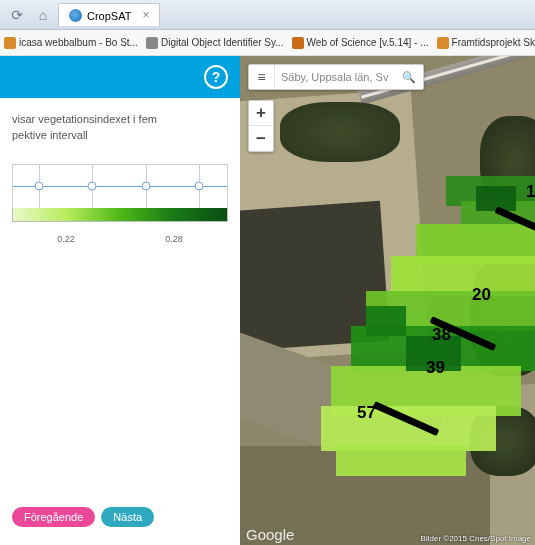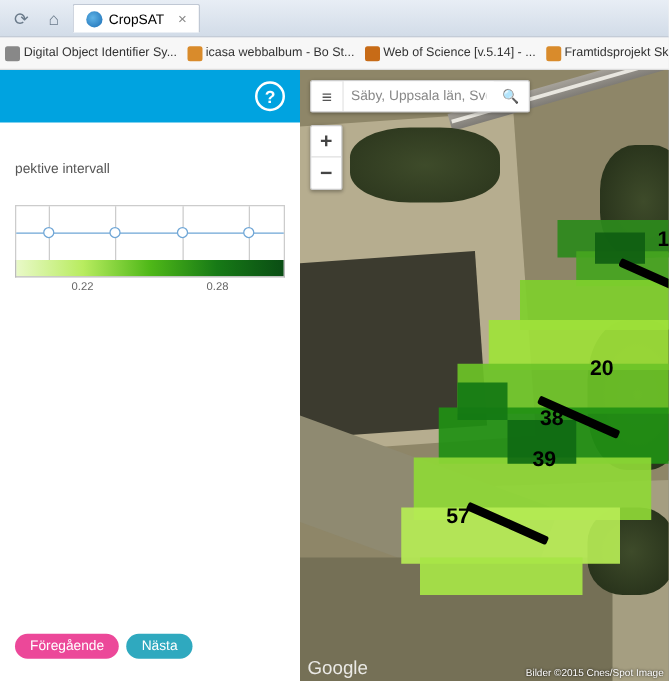--- a/index.html
+++ b/index.html
@@ -21,21 +21,21 @@
   .help-circle { width: 24px; height: 24px; border: 2px solid #fff; border-radius: 50%; display: flex; align-items: center; justify-content: center; font-weight: bold; font-size: 14px; }
   .sb-body { padding: 14px 12px; font-size: 11px; color: #555; line-height: 1.45; }
   .sb-body p { margin-bottom: 20px; }
 
   .legend { margin-top: 6px; }
   .legend-top { height: 44px; border: 1px solid #ccc; border-bottom: none; position: relative; background: #fff; }
   .legend-top .hline { position:absolute; top:50%; left:0; right:0; height:1px; background:#6fa6d6; }
   .legend-top .tick { position:absolute; top:0; bottom:0; width:1px; background:#ccc; }
   .legend-top .knob { position:absolute; top:50%; width:9px; height:9px; border:1px solid #6fa6d6; background:#fff; border-radius:50%; transform:translate(-50%,-50%); }
   .legend-grad { height: 14px; background: linear-gradient(to right, #e9f9c8, #b8ec5f, #4fb818, #177a16, #0a4d14); border:1px solid #bbb; border-top:none; }
-  .legend-labels { display:flex; justify-content:space-around; font-size:9px; color:#666; margin-top:1px; }
+  .legend-labels { display:flex; justify-content:space-around; font-size:9px; color:#666; margin-top:11px; }
 
   .sb-footer { margin-top: auto; padding: 0 0 18px 12px; display: flex; gap: 6px; }
   .pill { border-radius: 11px; padding: 4px 12px; font-size: 11px; color: #fff; border: none; }
   .pill.gray { background: #ec4899; }
   .pill.teal { background: #2fa9bf; }
 
   .map-wrap { flex: 1; position: relative; background: #555; overflow: hidden; }
   .aerial { position:absolute; inset:0; }
   .aerial .field { position:absolute; }
   .road { position:absolute; background: linear-gradient(#a6a29a,#7f7c76); transform-origin:left center; }
@@ -67,47 +67,47 @@
   <span class="nav-btn">⌂</span>
   <div class="tab">
     <span class="ie-icon"></span>
     <span>CropSAT</span>
     <span class="close">×</span>
   </div>
 </div>
 
 <div class="bookmarks">
   <span class="bm">
+      <span class="bi" style="background:#d98b2b"></span>
+      <span>icasa webbalbum - Bo St...</span>
+    </span>
+  <span class="bm">
       <span class="bi" style="background:#888"></span>
       <span>Digital Object Identifier Sy...</span>
-    </span>
-  <span class="bm">
-      <span class="bi" style="background:#d98b2b"></span>
-      <span>icasa webbalbum - Bo St...</span>
     </span>
   <span class="bm">
       <span class="bi" style="background:#c76b17"></span>
       <span>Web of Science [v.5.14] - ...</span>
     </span>
   <span class="bm">
       <span class="bi" style="background:#d98b2b"></span>
       <span>Framtidsprojekt Skara - St...</span>
     </span>
 
 </div>
 
 <div class="app">
 
   <div class="sidebar">
     <div class="sb-header">
       <span class="help-circle">?</span>
     </div>
     <div class="sb-body">
       <p>
-        <br>
+        <span>visar vegetationsindexet i fem</span><br>
         <span>pektive intervall</span>
       </p>
       <div class="legend">
         <div class="legend-top">
           <span class="hline"></span>
           <span class="tick" style="left:12%"></span>
           <span class="tick" style="left:37%"></span>
           <span class="tick" style="left:62%"></span>
           <span class="tick" style="left:87%"></span>
           <span class="knob" style="left:12%"></span>

